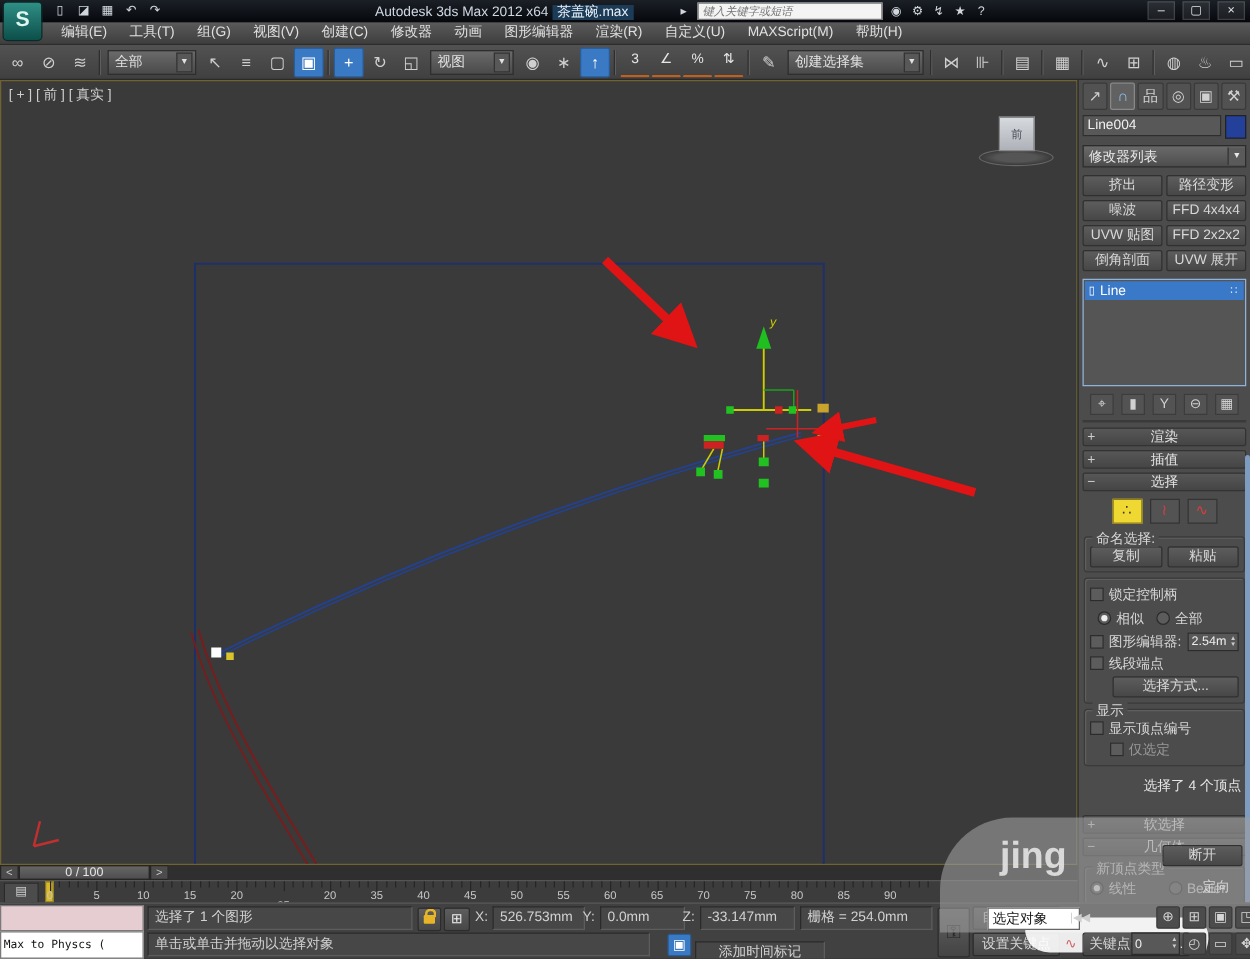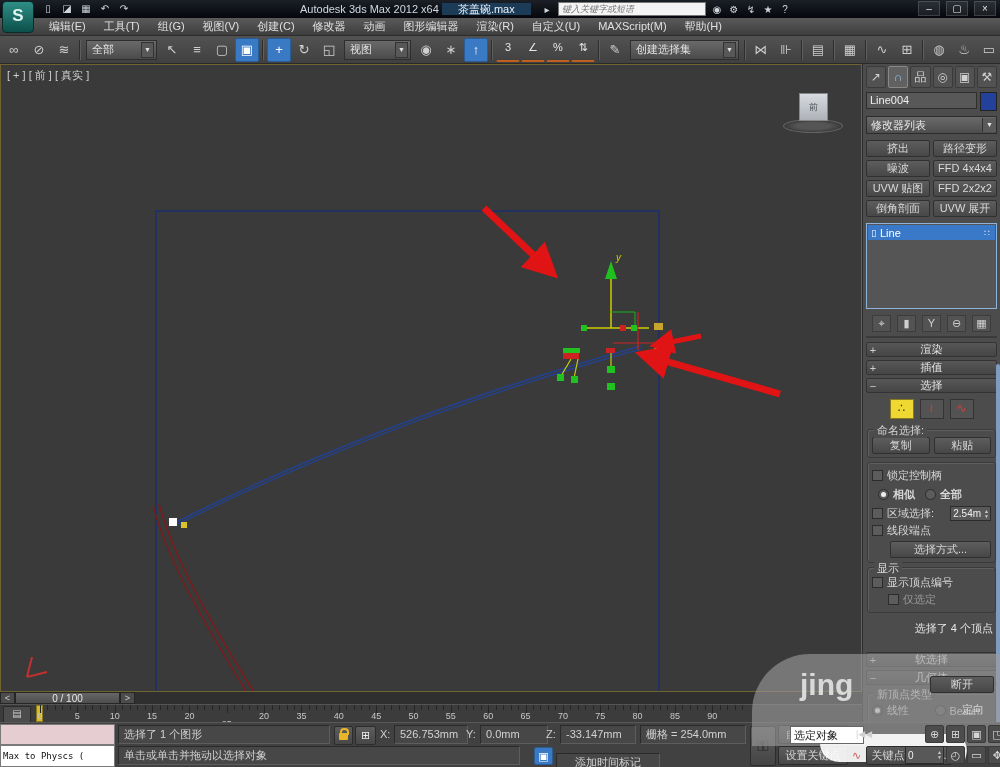--- a/index.html
+++ b/index.html
@@ -8,21 +8,21 @@
        background:#444;}
   
   #titlebar{position:absolute;left:0;top:0;width:1000px;height:18px;
     background:linear-gradient(#1b2026,#05070c);display:flex;align-items:center;}
   #maxlogo{position:absolute;left:2px;top:1px;width:30px;height:30px;z-index:30;
     background:linear-gradient(#2e8f86,#0d4f4a);border:1px solid #0a2b29;border-radius:4px;
     color:#dff5ef;font-weight:bold;font-size:17px;text-align:center;line-height:28px;}
   .qa-icons{display:flex;gap:3px;margin-left:40px;}
   .qa-icon{width:16px;height:14px;color:#cfd6dc;font-size:10px;text-align:center;line-height:14px;}
   #title-text{position:absolute;left:300px;top:2px;color:#cfd8e2;font-size:11px;white-space:nowrap;}
-  #doc-name{background:#1b3b57;padding:0 16px;color:#e8f0f8;}
+  #doc-name{background:#1b3b57;padding:0 4px;color:#e8f0f8;}
   #search-wrap{position:absolute;left:540px;top:2px;display:flex;align-items:center;gap:4px;}
   #search-input{width:140px;height:12px;background:#f4f4f4;border:1px solid #777;
      font-style:italic;color:#888;font-size:9px;padding:0 3px;}
   .tb-right-icon{color:#cfd6dc;font-size:10px;width:14px;text-align:center;}
   #win-controls{position:absolute;right:4px;top:1px;display:flex;gap:6px;color:#dfe5ea;font-size:10px;}
   .win-btn{width:20px;height:13px;text-align:center;line-height:13px;background:rgba(255,255,255,.08);border:1px solid rgba(255,255,255,.15);}
   
   #menubar{position:absolute;left:0;top:18px;width:1000px;height:18px;
     background:linear-gradient(#5a5a5a,#3e3e3e);display:flex;align-items:center;padding-left:40px;box-sizing:border-box;border-bottom:1px solid #2c2c2c;}
   .menu-item{padding:0 9px;color:#e0e0e0;font-size:11px;line-height:17px;}
@@ -358,33 +358,33 @@
         <div class="btn3d" style="flex:1;">复制</div>
         <div class="btn3d" style="flex:1;">粘贴</div>
       </div>
     </div>
 
     <div class="groupbox">
       <div class="chk">
           <span class="box"></span>
           <span>锁定控制柄</span>
         </div>
-      <div style="display:flex;gap:10px;margin-left:6px;font-weight:bold;">
+      <div style="display:flex;gap:10px;margin-left:6px;">
         <div class="rad">
             <span class="circ on"></span>
             <span>相似</span>
           </div>
         <div class="rad">
             <span class="circ"></span>
             <span>全部</span>
           </div>
       </div>
       <div class="chk">
         <span class="box"></span>
-          <span>区域选择:</span>
+          <span>图形编辑器:</span>
         <span class="spin" style="margin-left:auto;">
           <span class="val">2.54m</span>
           <span class="ud">
               <span>▲</span>
               <span>▼</span>
             </span>
         </span>
       </div>
       <div class="chk">
           <span class="box"></span>

